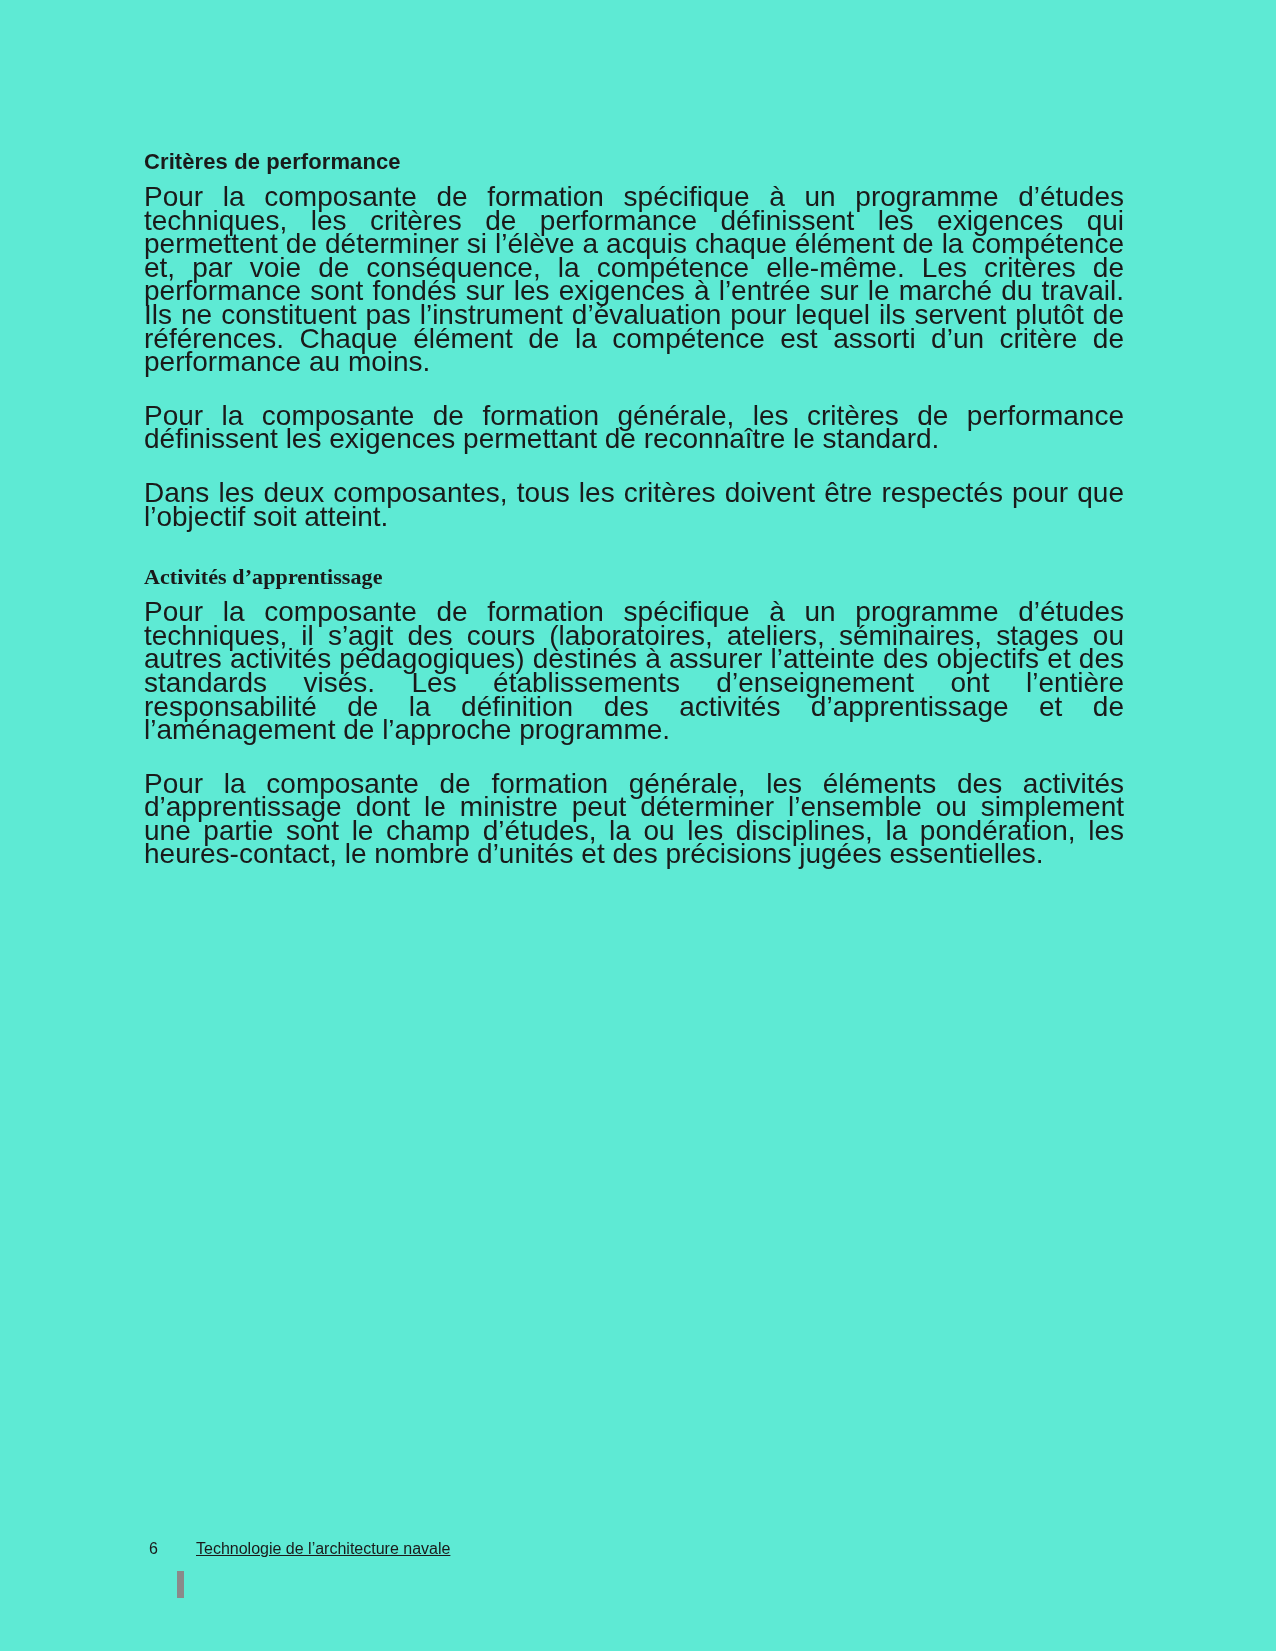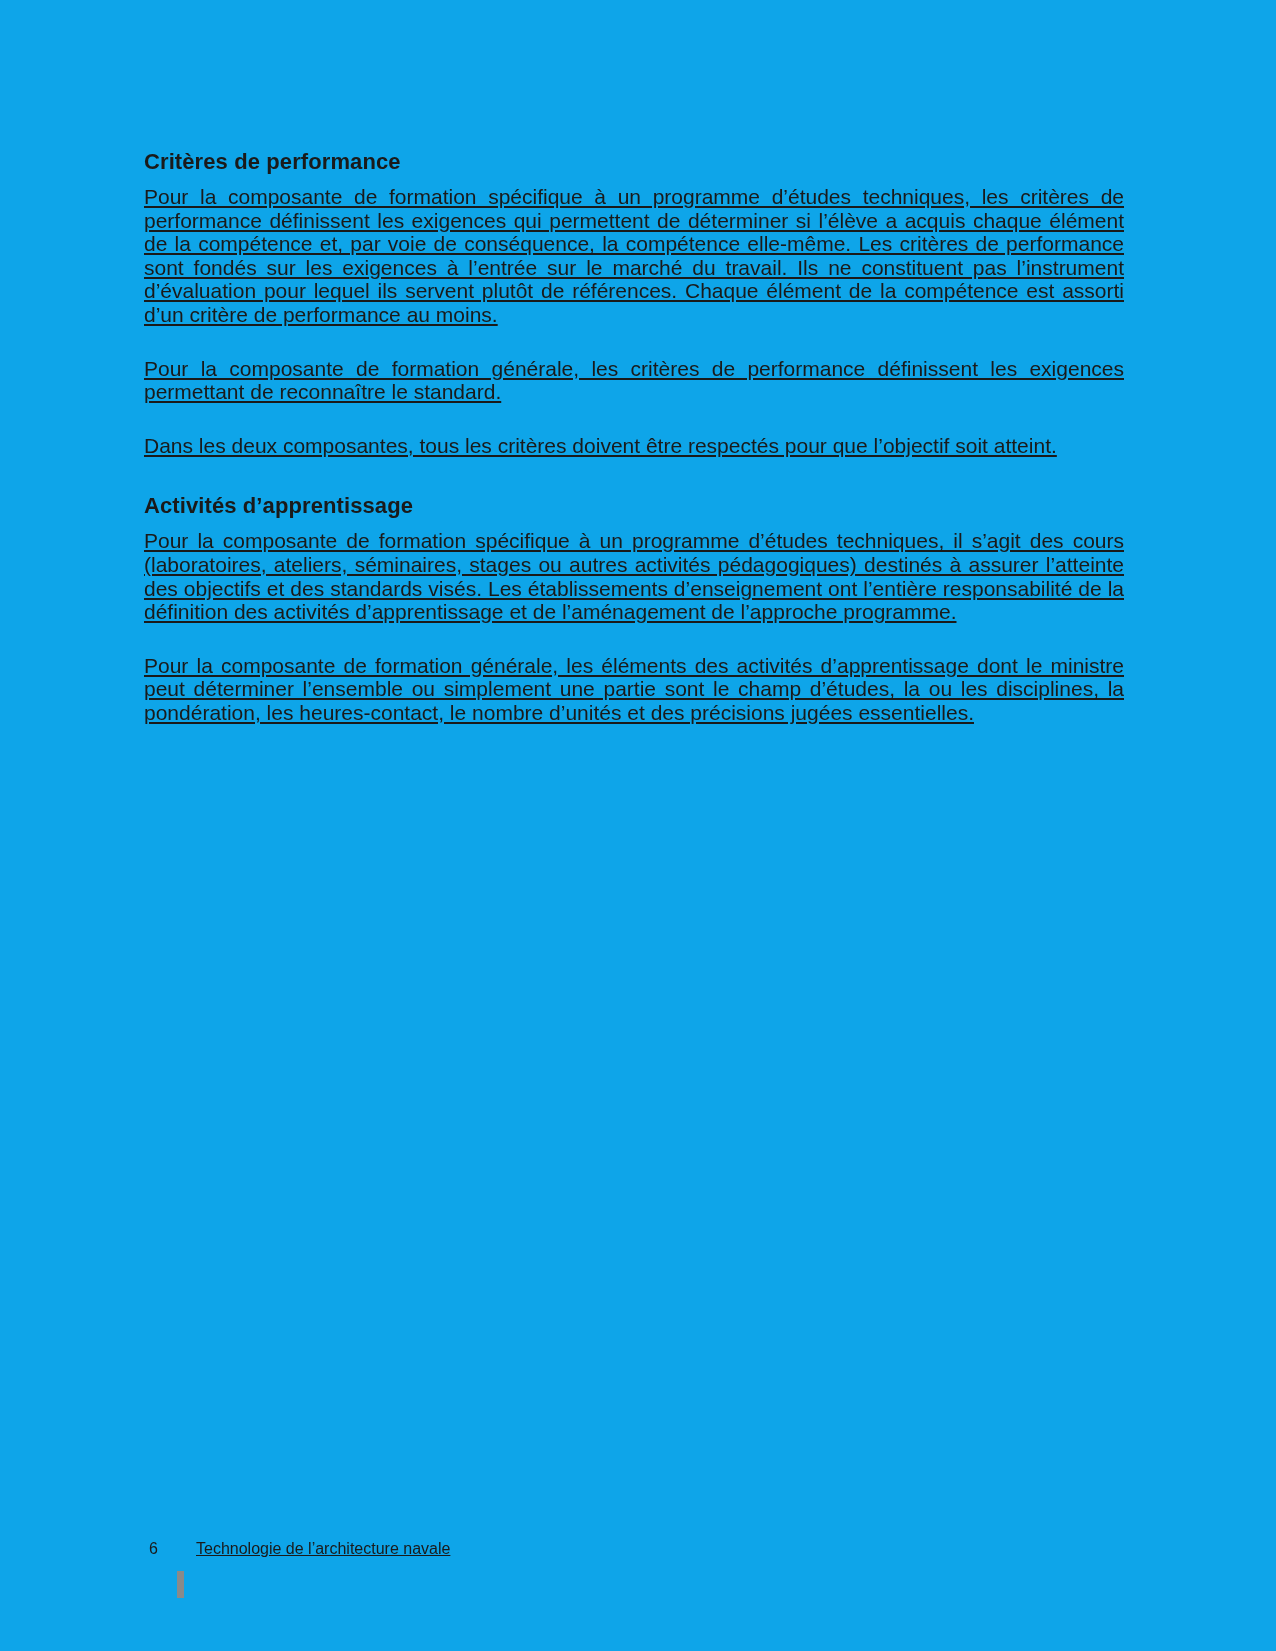--- a/index.html
+++ b/index.html
@@ -11,44 +11,44 @@
     height: 1651px;
     position: relative;
     background: #ffffff;
     font-family: "Liberation Sans", sans-serif;
     color: #1a1a1a;
     overflow: hidden;
   }
   .page {
     position: absolute;
     inset: 0;
-    background: #0ea5e9;
+    background: #5eead4;
   }
   .content {
     position: absolute;
     left: 144px;
     top: 150px;
     width: 980px;
   }
   .section-heading {
     font-size: 22px;
     line-height: 24px;
     font-weight: 700;
     margin: 0 0 11px 0;
     letter-spacing: 0.1px;
   }
   .section-heading.second {
     margin-top: 37px;
+    font-family: Liberation Serif, serif;
   }
   .body-para {
-    font-size: 21px;
+    font-size: 28px;
     line-height: 23.6px;
     text-align: justify;
     margin: 0 0 30px 0;
-    text-decoration: underline;
   }
   .footer {
     position: absolute;
     left: 0;
     top: 1540px;
     width: 100%;
     font-size: 16px;
     line-height: 18px;
     color: #1a1a1a;
   }

